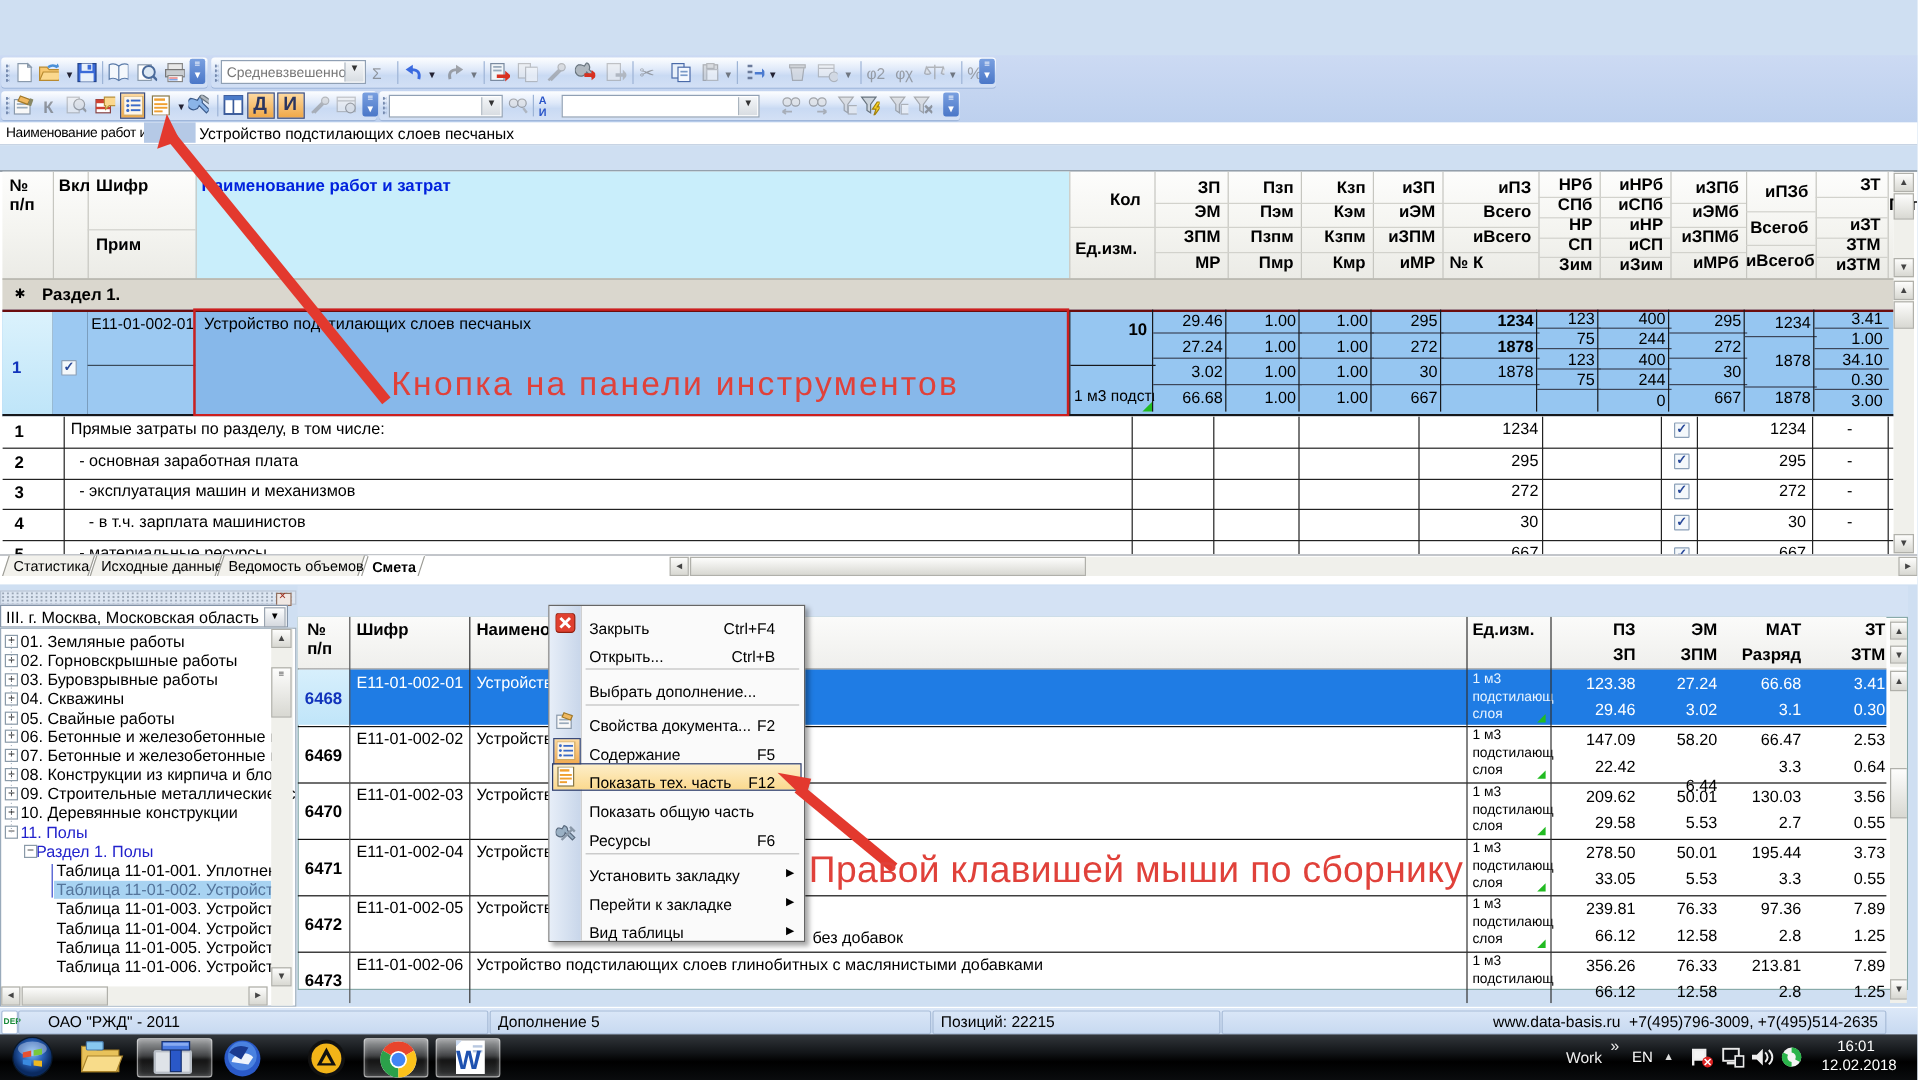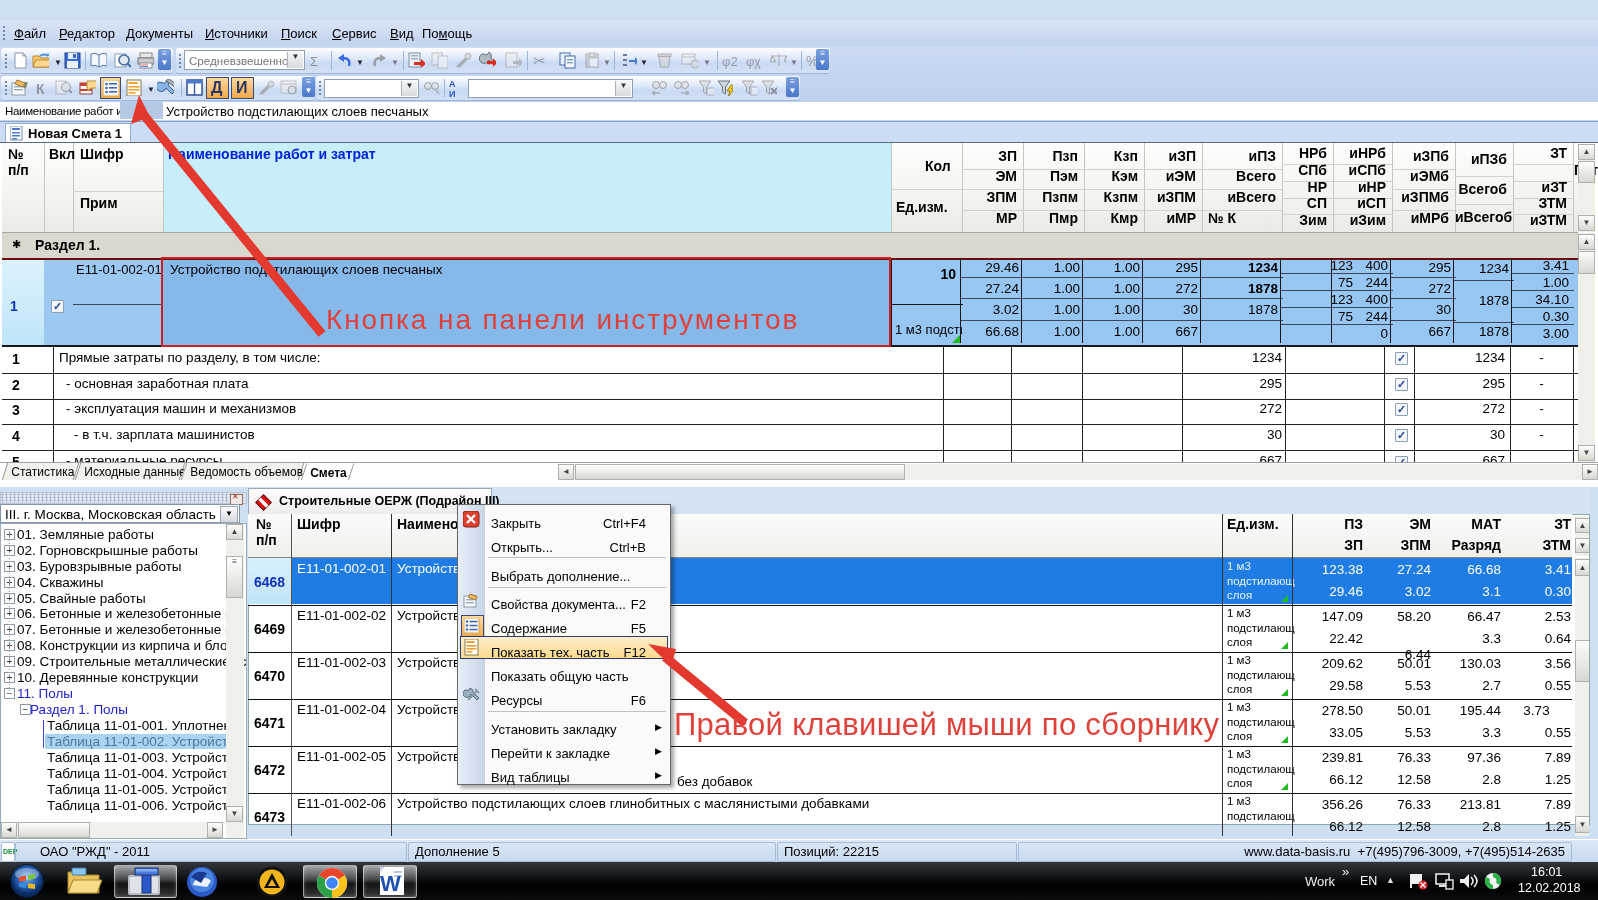--- a/index.html
+++ b/index.html
@@ -87,31 +87,20 @@
 #cmenu .gut{position:absolute;left:0;top:0;width:26px;height:100%;background:linear-gradient(90deg,#e7eef8,#c8d6ea);border-right:1px solid #d0d0d0;}
 .mi{position:absolute;left:33px;font-size:13px;white-space:nowrap;}
 .msc{position:absolute;font-size:13px;right:24px;text-align:right;}
 .msep{position:absolute;left:30px;right:4px;height:1px;background:#c0c0c0;}
 .red{color:#e0413a;white-space:nowrap;}
 </style></head>
 <body>
 <div id="s">
 
 
-<div class="a" id="menu">
-  <div class="grip" style="left:3px;top:5px;height:16px;"></div>
-  <span style="left:14px"><u>Ф</u>айл</span>
-      <span style="left:59px"><u>Р</u>едактор</span>
-      <span style="left:126px"><u>Д</u>окументы</span>
-      <span style="left:205px"><u>И</u>сточники</span>
-      <span style="left:281px"><u>П</u>оиск</span>
-      <span style="left:332px"><u>С</u>ервис</span>
-      <span style="left:390px"><u>В</u>ид</span>
-      <span style="left:422px">По<u>м</u>ощь</span>
-</div>
 
 <div class="a" id="tzone">
  <div class="raft" style="left:1px;top:2px;width:172px;height:25px;"></div>
  <div class="raft" style="left:176px;top:2px;width:654px;height:25px;"></div>
  <div class="raft" style="left:1px;top:30px;width:313px;height:24px;"></div>
  <div class="raft" style="left:316px;top:30px;width:484px;height:24px;"></div>
 
  <div class="grip" style="left:5px;top:7px;height:16px;"></div>
  <svg class="ic" style="left:12px;top:6px" width="17" height="17">
         <path d="M3,1 h8 l3,3 v12 h-11 z" fill="#fff" stroke="#8a9aac"></path>
@@ -336,32 +325,20 @@
       </svg>
  <div class="ov" style="left:786px;top:31px;height:20px;">≡<br>▼</div>
 </div>
 
 <div class="a" id="frow">
   <span class="a" style="left:5px;top:3px;font-size:11.5px;letter-spacing:-0.3px;">Наименование работ и</span>
   <div class="a" style="left:120px;top:0;width:43px;height:17px;background:#b5c9e6;"></div>
   <span class="a" style="left:166px;top:2px;">Устройство подстилающих слоев песчаных</span>
 </div>
 
-<div class="a" id="trow">
-  <div class="a" id="tab1">
-    <svg class="a" style="left:4px;top:2px" width="14" height="15">
-          <rect x="0" y="0" width="12" height="14" fill="#fff" stroke="#6a8ab8"></rect>
-          <rect x="2" y="2" width="8" height="2" fill="#4a7ac8"></rect>
-          <rect x="2" y="6" width="8" height="1.5" fill="#4a7ac8"></rect>
-          <rect x="2" y="9" width="8" height="1.5" fill="#4a7ac8"></rect>
-          <rect x="2" y="12" width="5" height="1.5" fill="#4a7ac8"></rect>
-        </svg>
-    <span class="a" style="left:22px;top:2px;">Новая Смета 1</span>
-  </div>
-</div>
 
 <div class="a" id="ttab">
 
  <div class="a" style="left:2px;top:0;width:1576px;height:89px;background:linear-gradient(#fdfdfc,#f4f4f0 55%,#ebebe6);"></div>
  <div class="a" style="left:163px;top:0;width:728px;height:89px;background:#c9eefb;"></div>
 
  <div class="a vls" style="left:44px;"></div>
       <div class="a vls" style="left:73px;"></div>
       <div class="a vls" style="left:163px;"></div>
       <div class="a vls" style="left:891px;"></div>
@@ -495,21 +472,21 @@
         <i>272</i>
         <i>30</i>
         <i>667</i>
       </div>
  <div class="a r1c" style="left:1200px;width:82px;">
         <i style="font-weight:bold">1234</i>
         <i style="font-weight:bold">1878</i>
         <i>1878</i>
         <i></i>
       </div>
- <div class="a r1c5" style="left:1280px;width:53px;padding-left:24px;">
+ <div class="a r1c5" style="left:1280px;width:53px;">
         <i>123</i>
         <i>75</i>
         <i>123</i>
         <i>75</i>
         <i></i>
       </div>
  <div class="a r1c5" style="left:1331px;width:61px;">
         <i>400</i>
         <i>244</i>
         <i>400</i>
@@ -662,27 +639,20 @@
         <div class="sbb" style="left:0;top:282px;width:17px;height:16px;line-height:14px;">▼</div>
       </div>
  <div class="sb" style="left:1px;top:335px;width:222px;height:16px;">
         <div class="sbb" style="left:0;top:0;width:16px;height:16px;line-height:14px;">◄</div>
         <div class="sbb" style="left:17px;top:0;width:72px;height:16px;"></div>
         <div class="sbb" style="right:0;top:0;width:16px;height:16px;line-height:14px;">►</div>
       </div>
 
  <div class="a" style="left:247px;top:1px;width:1343px;height:349px;">
    <div class="a" style="left:1px;top:0;width:1342px;height:26px;background:#d4e2f4;"></div>
-   <div class="a" style="left:1px;top:0;width:244px;height:26px;background:linear-gradient(#fdfdfe,#ececee);border:1px solid #9aa8ba;border-bottom:none;box-sizing:border-box;">
-     <svg class="a" style="left:6px;top:5px" width="17" height="17">
-            <rect x="3" y="3" width="11" height="11" fill="#dd1111" stroke="#600" transform="rotate(45 8.5 8.5)"></rect>
-            <rect x="3" y="7" width="11" height="3.4" fill="#fff" transform="rotate(45 8.5 8.5)"></rect>
-          </svg>
-     <span class="a" style="left:30px;top:5px;font-size:12.5px;font-weight:bold;white-space:nowrap;">Строительные ОЕРЖ (Подрайон III)</span>
-   </div>
    <div class="a" style="left:1px;top:26px;width:1342px;height:311px;background:#fff;border:1px solid #8aa;box-sizing:border-box;" id="dwin"></div>
  </div>
 </div>
 
 <div class="a" style="left:248px;top:514px;width:1341px;height:322px;overflow:hidden;" id="dtab">
   <div class="a" style="left:0;top:0;width:1324px;height:43px;background:linear-gradient(#fbfbfa,#efefec);border-bottom:1px solid #888;"></div>
   <span class="hlabel" style="left:8px;top:2px;">№<br>п/п</span>
   <span class="hlabel" style="left:49px;top:2px;">Шифр</span>
   <span class="hlabel" style="left:149px;top:2px;">Наименование</span>
   <span class="hlabel" style="left:979px;top:2px;">Ед.изм.</span>
@@ -744,21 +714,21 @@
   </div>
   <div class="drow" style="top:185px;height:47px;">
     <b class="dn">6471</b>
         <span class="a sh">Е11-01-002-04</span>
         <span class="a nm">Устройство</span>
     <span class="edi">1 м3<br>подстилающ<br>слоя</span>
         <i class="gt"></i>
     <em class="v1" style="left:976px;width:139px;">278.50</em>
         <em class="v1" style="left:1116px;width:67px;">50.01</em>
         <em class="v1" style="left:1184px;width:69px;">195.44</em>
-        <em class="v1" style="left:1254px;width:69px;text-align:center;">3.73</em>
+        <em class="v1" style="left:1254px;width:69px;">3.73</em>
     <em class="v2" style="left:976px;width:139px;">33.05</em>
         <em class="v2" style="left:1116px;width:67px;">5.53</em>
         <em class="v2" style="left:1184px;width:69px;">3.3</em>
         <em class="v2" style="left:1254px;width:69px;">0.55</em>
   </div>
   <div class="drow" style="top:232px;height:47px;">
     <b class="dn">6472</b>
         <span class="a sh">Е11-01-002-05</span>
         <span class="a nm">Устройство</span>
         <span class="a" style="left:429px;top:28px;font-size:13.5px;">без добавок</span>

